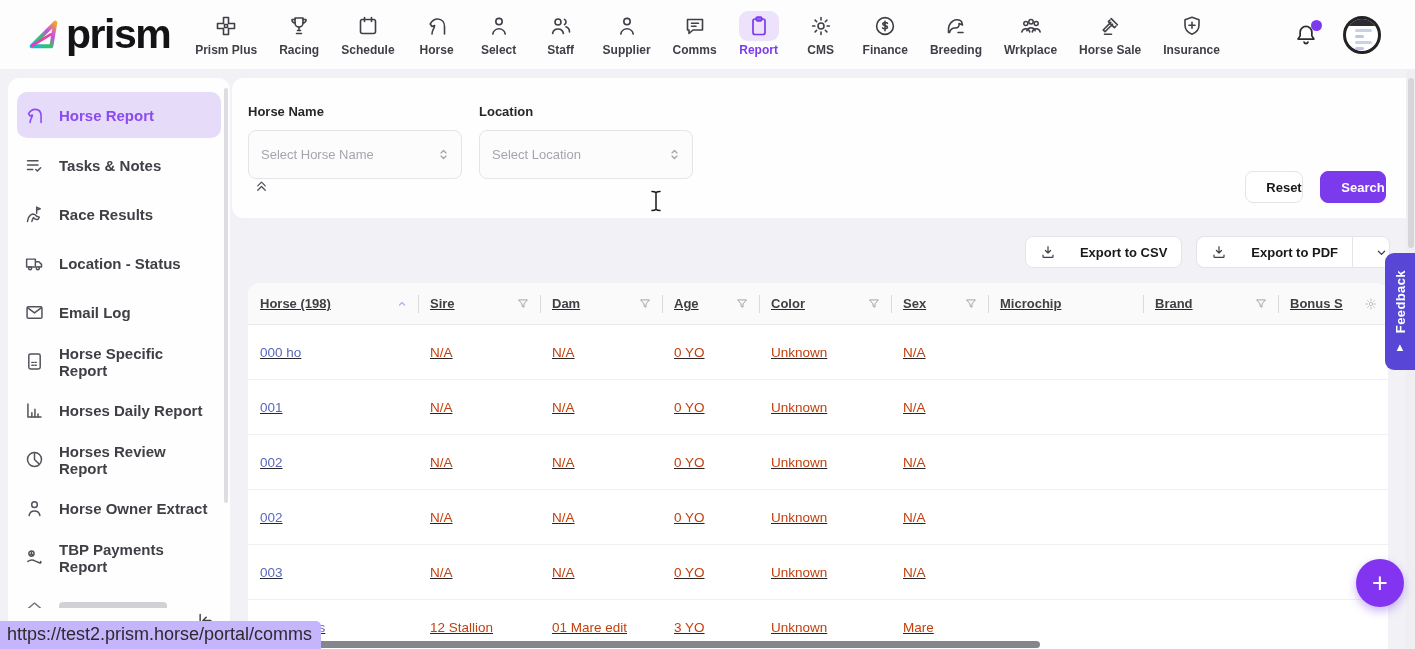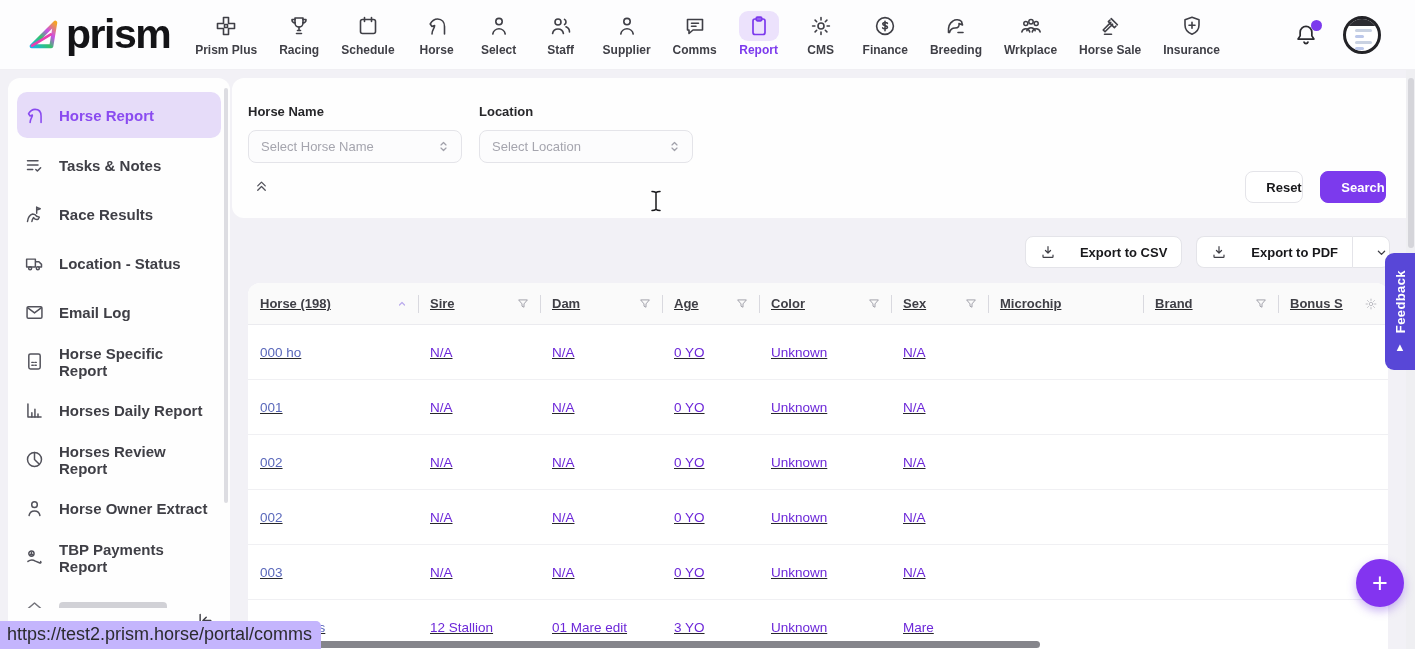--- a/index.html
+++ b/index.html
@@ -63,21 +63,21 @@
   
   .filter-panel {
     position:absolute; left:232px; top:78px; width:1183px; height:140px;
     background:#fefefe; border-radius:12px 0 0 12px;
   }
   .f-group { position:absolute; top:26px; }
   .f-group.g1 { left:16px; }
   .f-group.g2 { left:247px; }
   .f-label { font-size:13px; font-weight:700; color:#27272a; margin-bottom:11px; }
   .select {
-    width:214px; height:33px; border:1px solid #e4e4e9; border-radius:8px;
+    width:214px; height:49px; border:1px solid #e4e4e9; border-radius:8px;
     background:#fcfcfd; display:flex; align-items:center; justify-content:space-between;
     padding:0 10px 0 12px; cursor:pointer;
   }
   .select span { font-size:13px; color:#a5a5ae; }
   .collapse-filters { position:absolute; left:22px; top:101px; cursor:pointer; }
   .btn {
     height:32px; border-radius:8px; font-size:13px; font-weight:700;
     display:inline-flex; align-items:center; justify-content:center; cursor:pointer;
     border:1px solid #e4e4e9; background:#fff; color:#18181b;padding-left:20px;
   }
@@ -102,21 +102,21 @@
   .th {
     position:relative; display:flex; align-items:center; justify-content:space-between;
     padding:0 10px 0 12px; font-size:13px; font-weight:700; color:#3f3f46; cursor:pointer;
     white-space:nowrap; overflow:hidden;
   }
   .th:not(:first-child)::before {
     content:""; position:absolute; left:0; top:50%; transform:translateY(-50%);
     width:1px; height:18px; background:#d9d9df;
   }
   .trow { height:55px; border-bottom:1px solid #f0f0f3; cursor:pointer; }
-  .td { display:flex; align-items:center; padding:0 12px; font-size:13.5px; color:#6d28d9; white-space:nowrap; }
+  .td { display:flex; align-items:center; padding:0 12px; font-size:13.5px; color:#c2410c; white-space:nowrap; }
   .td.link { color:#5a68bb; cursor:pointer; }
 
   .hscroll {
     position:absolute; left:250px; top:641px; width:790px; height:7px;
     border-radius:4px; background:#85858b; cursor:pointer; z-index:5;
   }
   .vscroll { position:absolute; right:0; top:70px; width:9px; height:579px; background:#efeff2; }
   .vscroll .thumb { position:absolute; top:8px; left:1.5px; width:6px; height:170px; border-radius:3px; background:#d5d5da; cursor:pointer; }
 
   

